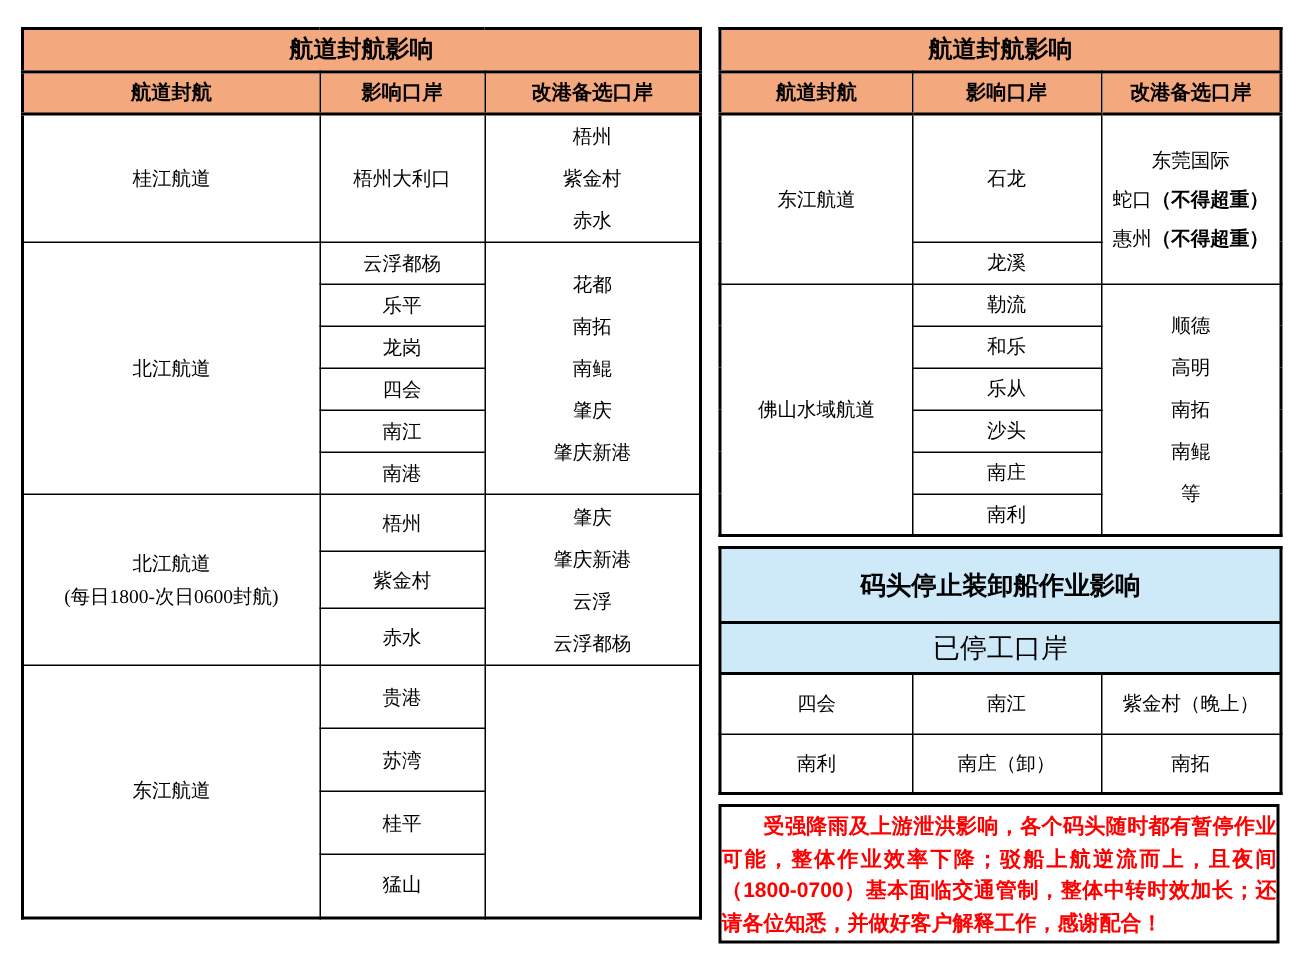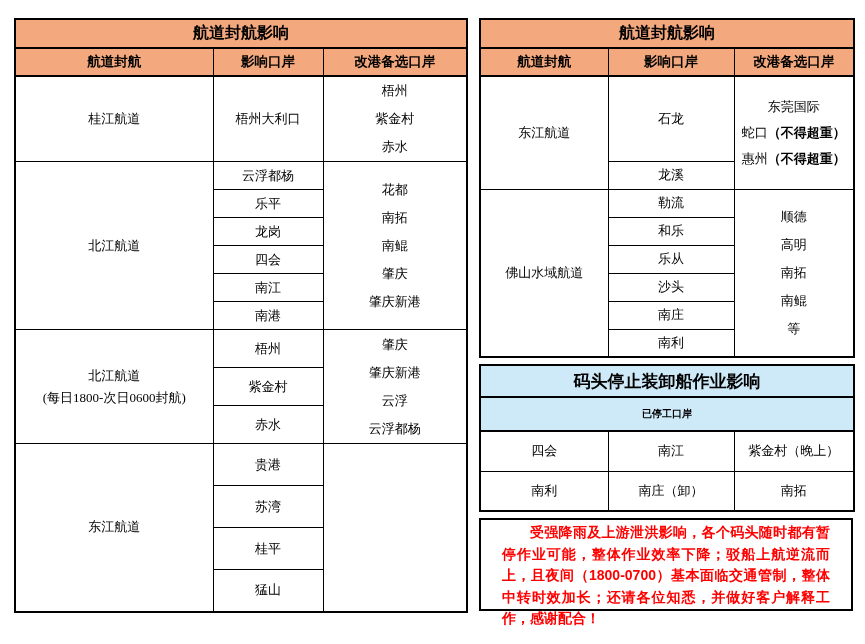--- a/index.html
+++ b/index.html
@@ -47,37 +47,37 @@
   .right-col table.tbl { width: 374px; }
 
   tr.blue-title td {
     background: var(--section-blue, #cee9f8);
     font-weight: bold;
     font-size: 17px;
     border-bottom-width: 2px;
   }
   tr.blue-sub td {
     background: var(--section-blue, #cee9f8);
-    font-weight: bold;
-    font-size: 10px;
+    font-weight: normal;
+    font-size: 18px;
     border-bottom-width: 2px;
   }
   .gap { height: 6px; }
 
   .notice-box {
     border: 2px solid #000;
     box-sizing: border-box;
     height: 93px;
     color: var(--notice-red, #ff0000);
     font-weight: bold;
     font-size: 14px;
     line-height: 21.5px;
     text-align: justify;
     text-indent: 2em;
-    padding: 2px 21px;
+    padding: 2px 0;
   }
 
   .footer-note {
     position: absolute;
     left: 14px;
     top: 620px;
     font-size: 12px;
   }
 </style>
 </head>
@@ -227,21 +227,21 @@
 
     <div class="gap"></div>
 
     <table class="tbl">
       <colgroup>
           <col style="width:128px">
           <col style="width:126px">
           <col style="width:120px">
         </colgroup>
       <tbody>
-          <tr class="blue-title" style="height:32px">
+          <tr class="blue-title" style="height:50px">
         <td colspan="3">码头停止装卸船作业影响</td>
       </tr>
       <tr class="blue-sub" style="height:34px">
         <td colspan="3">已停工口岸</td>
       </tr>
       <tr style="height:40px">
         <td>四会</td>
         <td>南江</td>
         <td>紫金村（晚上）</td>
       </tr>

